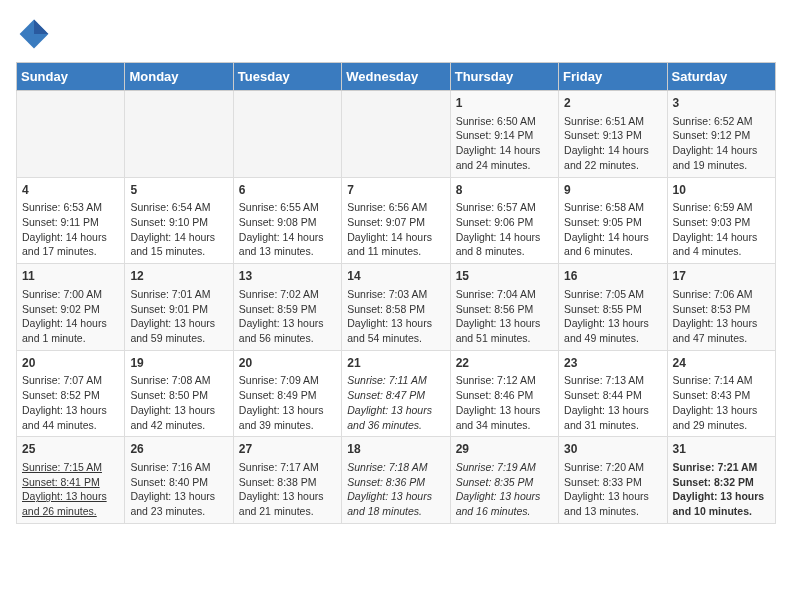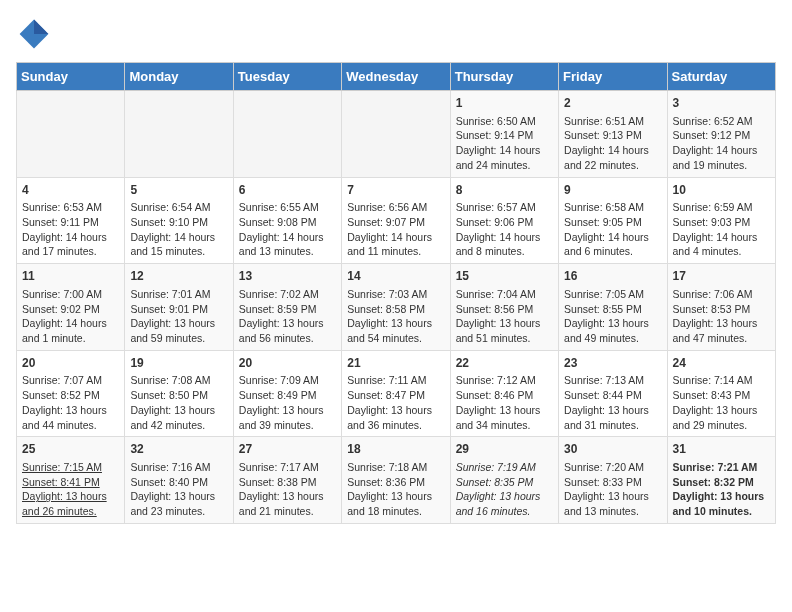--- a/index.html
+++ b/index.html
@@ -178,44 +178,44 @@
       <tr>
         <td><span class="day-num">20</span><span style="white-space: pre-line;">Sunrise: 7:07 AM
 Sunset: 8:52 PM
 Daylight: 13 hours and 44 minutes.</span></td>
         <td><span class="day-num">19</span><span style="white-space: pre-line;">Sunrise: 7:08 AM
 Sunset: 8:50 PM
 Daylight: 13 hours and 42 minutes.</span></td>
         <td><span class="day-num">20</span><span style="white-space: pre-line;">Sunrise: 7:09 AM
 Sunset: 8:49 PM
 Daylight: 13 hours and 39 minutes.</span></td>
-        <td><span class="day-num">21</span><span style="white-space: pre-line;">Sunrise: 7:11 AM
+        <td><span class="day-num">21</span><span style="white-space: pre-line; font-style: italic;">Sunrise: 7:11 AM
 Sunset: 8:47 PM
 Daylight: 13 hours and 36 minutes.</span></td>
         <td><span class="day-num">22</span><span style="white-space: pre-line;">Sunrise: 7:12 AM
 Sunset: 8:46 PM
 Daylight: 13 hours and 34 minutes.</span></td>
         <td><span class="day-num">23</span><span style="white-space: pre-line;">Sunrise: 7:13 AM
 Sunset: 8:44 PM
 Daylight: 13 hours and 31 minutes.</span></td>
         <td><span class="day-num">24</span><span style="white-space: pre-line;">Sunrise: 7:14 AM
 Sunset: 8:43 PM
 Daylight: 13 hours and 29 minutes.</span></td>
       </tr>
       <tr>
         <td><span class="day-num">25</span><span style="white-space: pre-line; text-decoration: underline;">Sunrise: 7:15 AM
 Sunset: 8:41 PM
 Daylight: 13 hours and 26 minutes.</span></td>
-        <td><span class="day-num">32</span><span style="white-space: pre-line;">Sunrise: 7:16 AM
+        <td><span class="day-num">26</span><span style="white-space: pre-line;">Sunrise: 7:16 AM
 Sunset: 8:40 PM
 Daylight: 13 hours and 23 minutes.</span></td>
         <td><span class="day-num">27</span><span style="white-space: pre-line;">Sunrise: 7:17 AM
 Sunset: 8:38 PM
 Daylight: 13 hours and 21 minutes.</span></td>
-        <td><span class="day-num">18</span><span style="white-space: pre-line;">Sunrise: 7:18 AM
+        <td><span class="day-num">18</span><span style="white-space: pre-line; font-style: italic;">Sunrise: 7:18 AM
 Sunset: 8:36 PM
 Daylight: 13 hours and 18 minutes.</span></td>
         <td><span class="day-num">29</span><span style="white-space: pre-line; font-style: italic;">Sunrise: 7:19 AM
 Sunset: 8:35 PM
 Daylight: 13 hours and 16 minutes.</span></td>
         <td><span class="day-num">30</span><span style="white-space: pre-line;">Sunrise: 7:20 AM
 Sunset: 8:33 PM
 Daylight: 13 hours and 13 minutes.</span></td>
         <td><span class="day-num">31</span><span style="white-space: pre-line; font-weight: bold;">Sunrise: 7:21 AM
 Sunset: 8:32 PM

